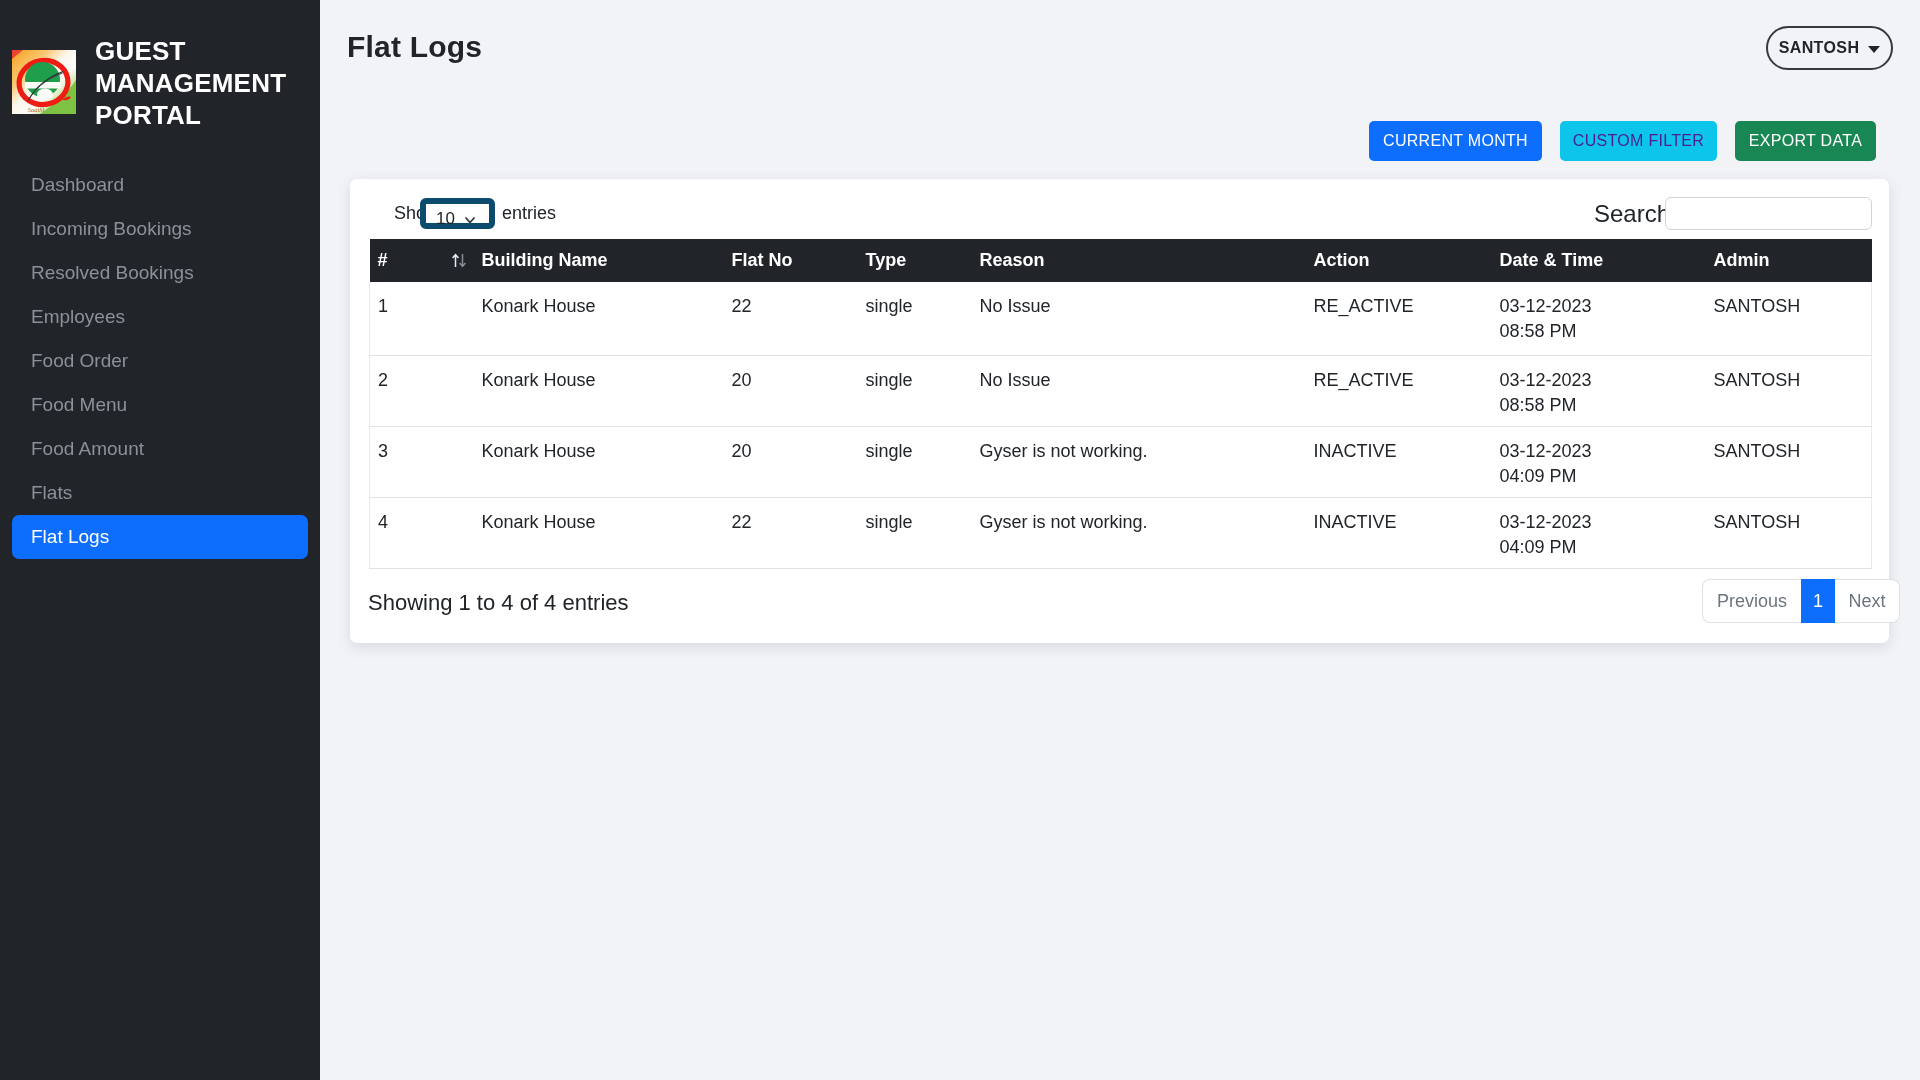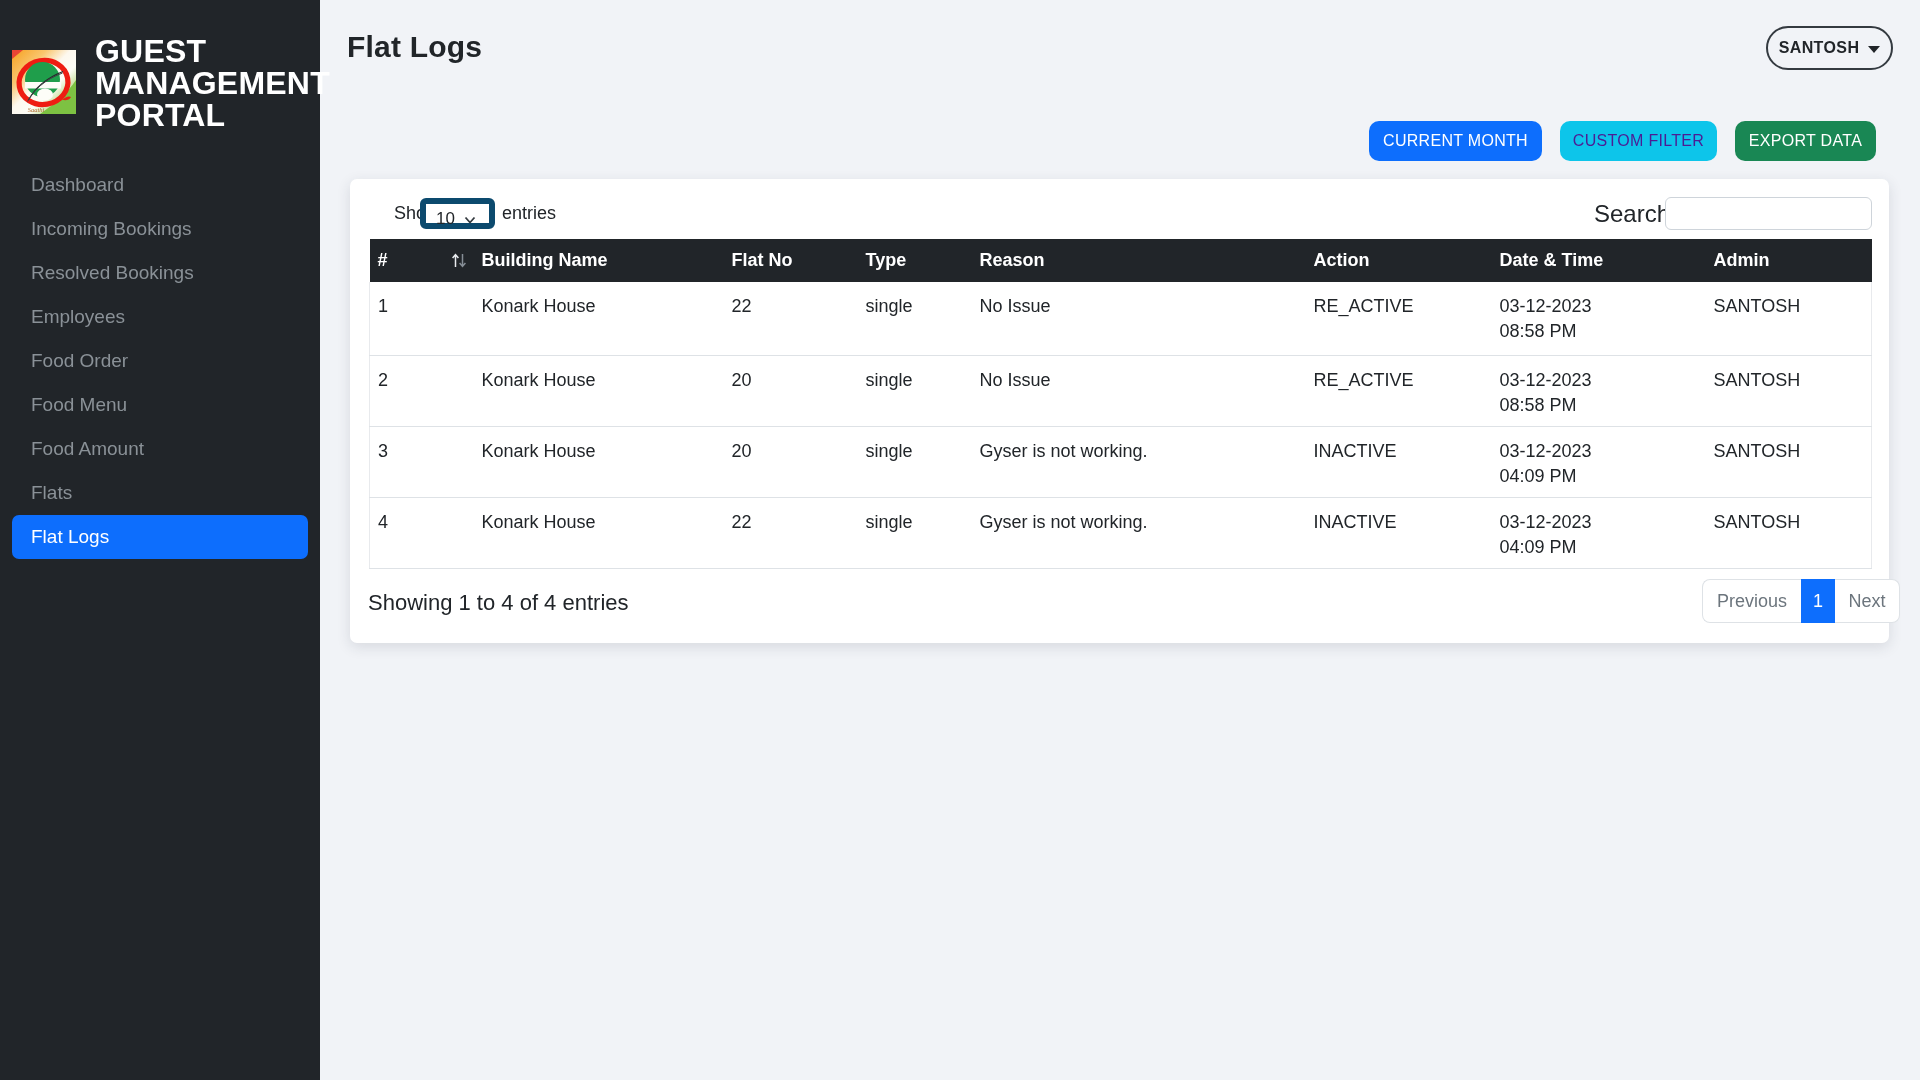--- a/index.html
+++ b/index.html
@@ -1,30 +1,30 @@
 <!DOCTYPE html>
 <html><head>
 <meta charset="utf-8">
 <style>
 * { margin:0; padding:0; box-sizing:border-box; }
 html,body { width:1920px; height:1080px; overflow:hidden; }
 body { font-family:"Liberation Sans", sans-serif; background:#f1f3f7; position:relative; }
 
 #sidebar { position:absolute; left:0; top:0; width:320px; height:1080px; background:#212529; }
 #logo { position:absolute; left:12px; top:50px; width:64px; height:64px; }
-#brand { position:absolute; left:95px; top:35px; color:#fff; font-size:32px; font-weight:bold; line-height:32px; letter-spacing:0.2px; }
+#brand { position:absolute; left:95px; top:35px; color:#fff; font-size:26px; font-weight:bold; line-height:32px; letter-spacing:0.2px; }
 #nav { position:absolute; left:12px; right:12px; top:163px; list-style:none; }
 #nav a { display:block; height:44px; line-height:44px; padding-left:19px; color:#8a9197; font-size:19px; text-decoration:none; border-radius:7px; }
 #nav a.active { background:#0d6efd; color:#fff; }
 
 #pagetitle { position:absolute; left:347px; top:30px; font-size:30px; font-weight:bold; color:#212529; letter-spacing:0.2px; }
 #userbtn { position:absolute; left:1766px; top:26px; width:127px; height:44px; border:2px solid #343a40; border-radius:22px; display:flex; align-items:center; justify-content:center; color:#212529; font-size:16px; font-weight:bold; letter-spacing:0.4px; }
 #userbtn .caret { width:0; height:0; border-left:6px solid transparent; border-right:6px solid transparent; border-top:7px solid #212529; margin-left:9px; margin-top:2px; }
 
-.abtn { position:absolute; top:121px; height:40px; border-radius:10px; display:flex; align-items:center; justify-content:center; font-size:16px; letter-spacing:0.3px; color:#fff; }
+.abtn { position:absolute; top:121px; height:40px; border-radius:5px; display:flex; align-items:center; justify-content:center; font-size:16px; letter-spacing:0.3px; color:#fff; }
 #b1 { left:1369px; width:173px; background:#0d6efd; }
 #b2 { left:1560px; width:157px; background:#0dc5ea; color:#4c1d95; }
 #b3 { left:1735px; width:141px; background:#198754; }
 
 #card { position:absolute; left:350px; top:179px; width:1539px; height:464px; background:#fff; border-radius:7px; box-shadow:0 4px 14px rgba(40,50,60,0.13); }
 #lblShow { position:absolute; left:20px; top:19px; line-height:31px; font-size:18px; color:#212529;margin-left:24px; }
 #selLen { position:absolute; left:70px; top:19px; width:75px; height:31px; border:6px solid #0c4a6e; border-radius:6px; background:#fff; }
 #selLen span { position:absolute; left:10px; top:0; line-height:29px; font-size:17px; color:#212529; }
 #selLen svg { position:absolute; right:13px; top:10px; }
 #lblEntries { position:absolute; left:152px; top:19px; line-height:31px; font-size:18px; color:#212529; }

